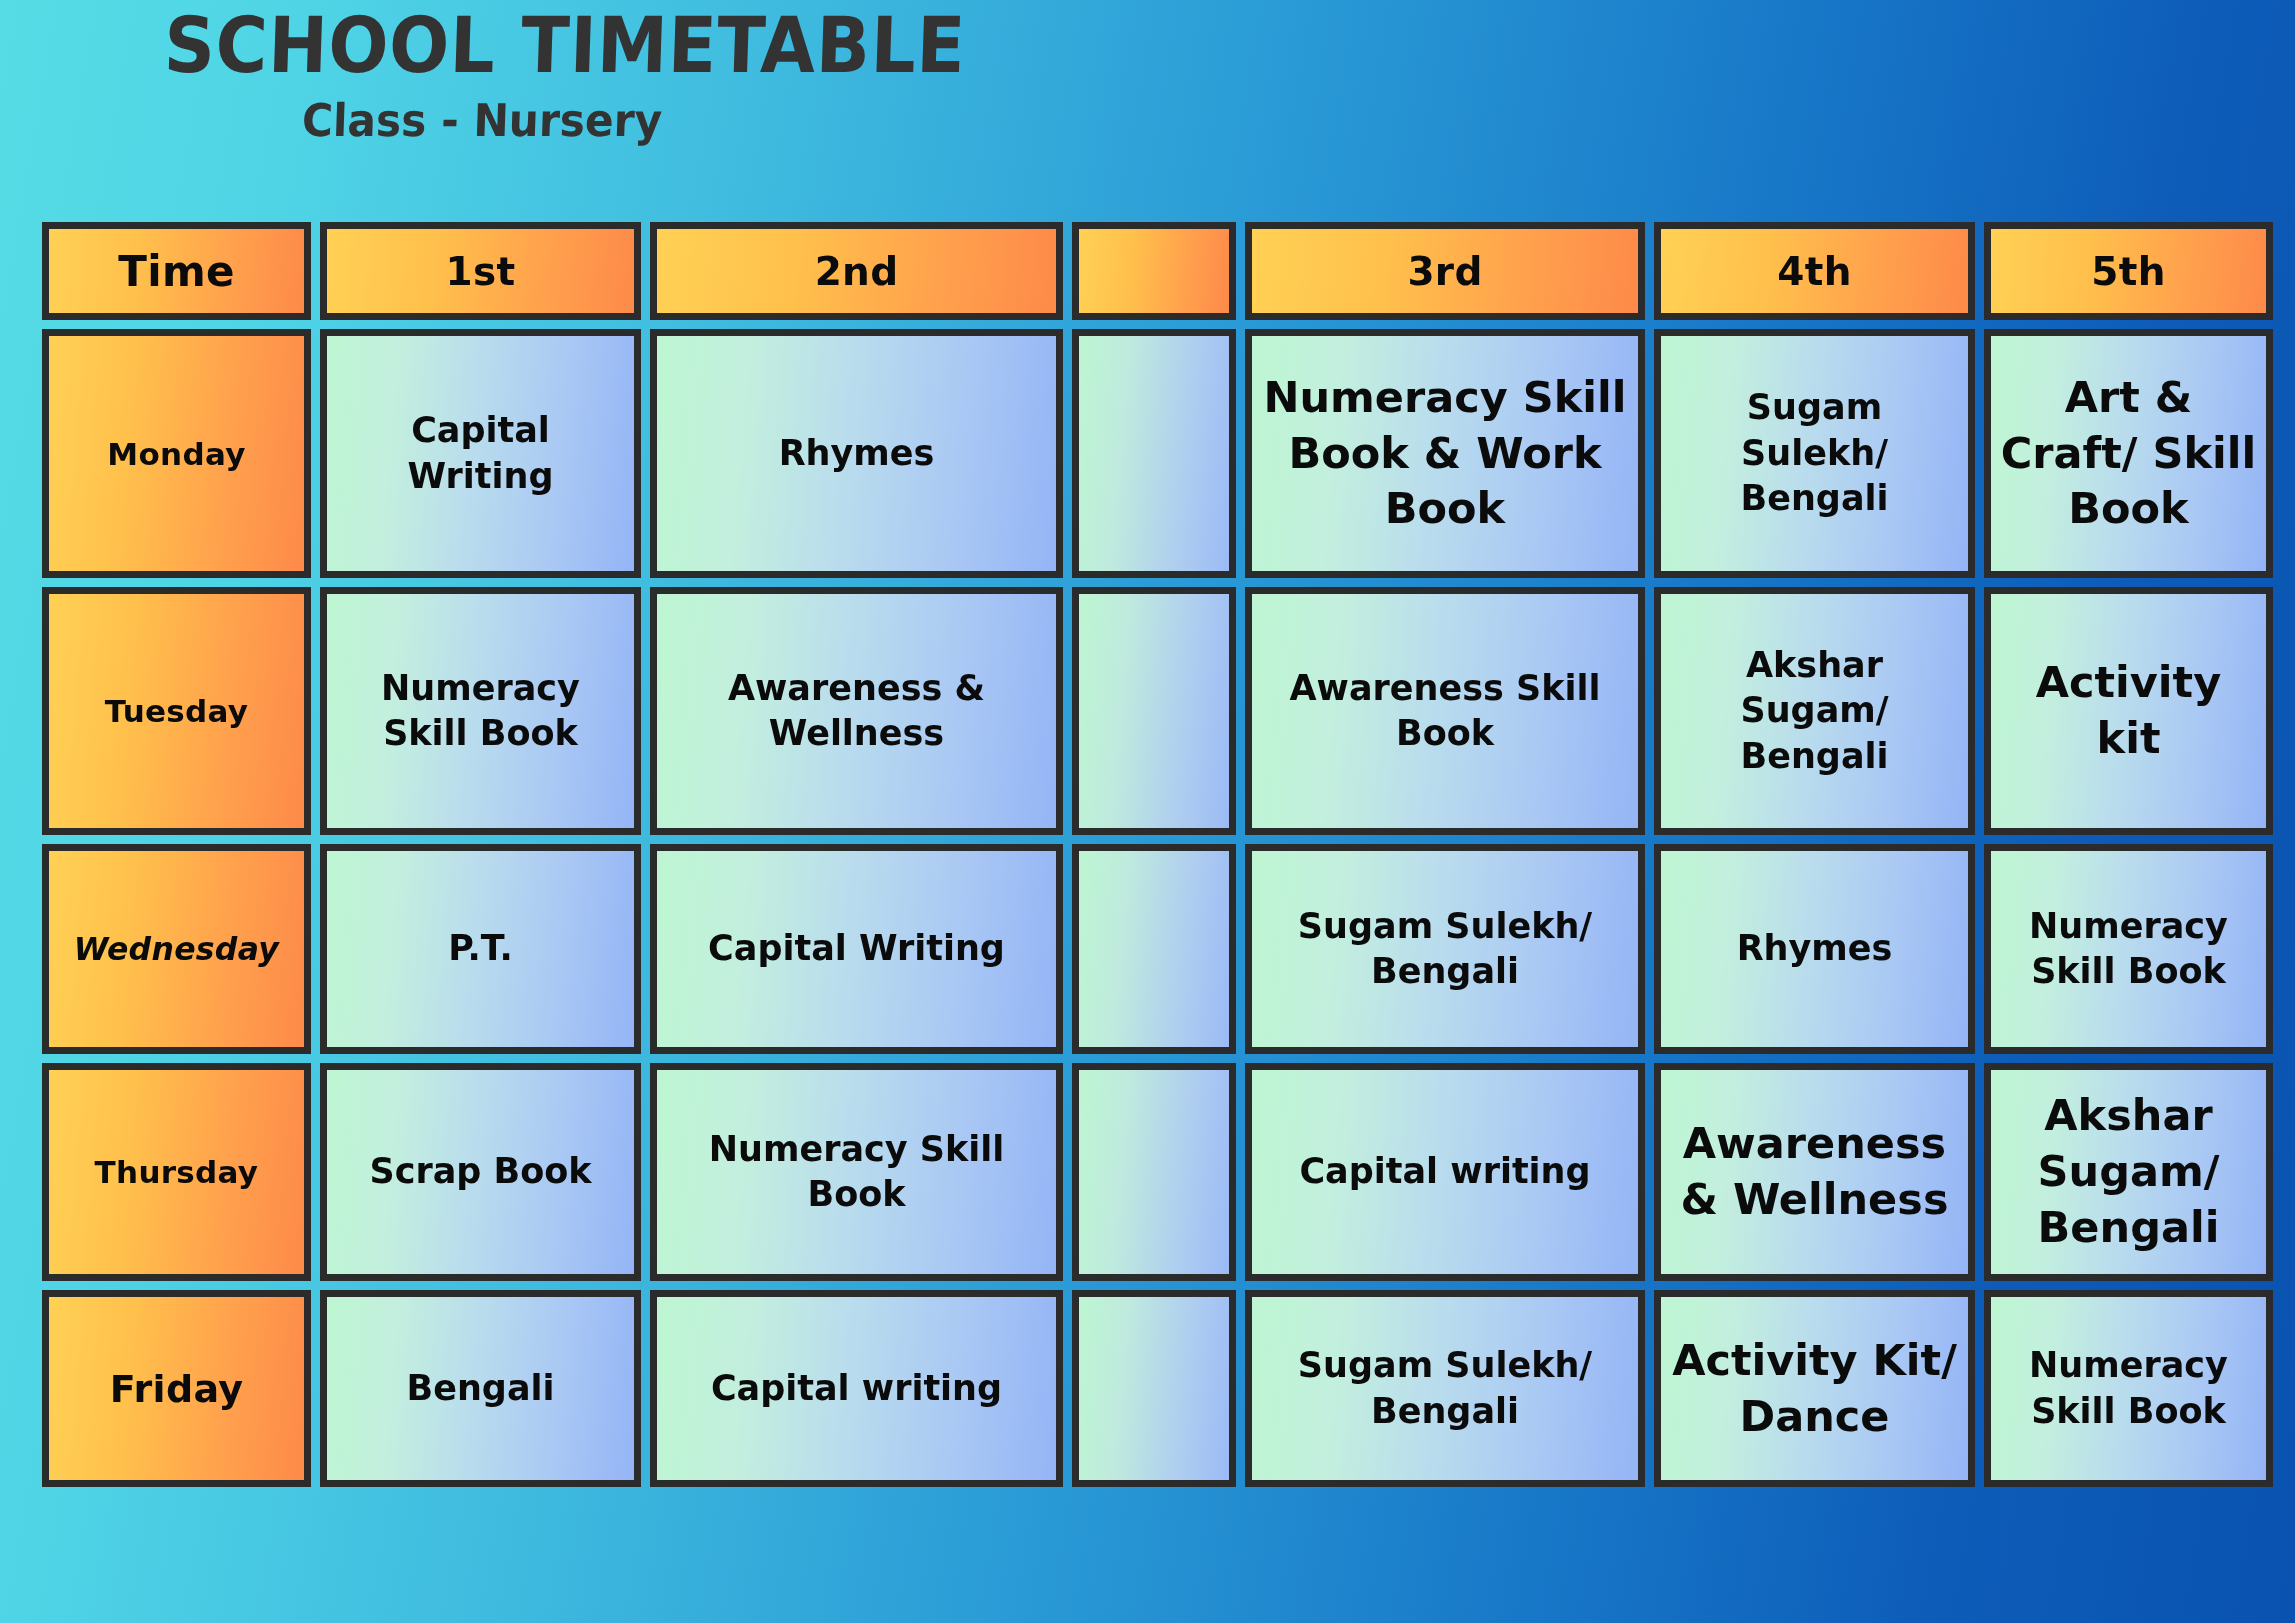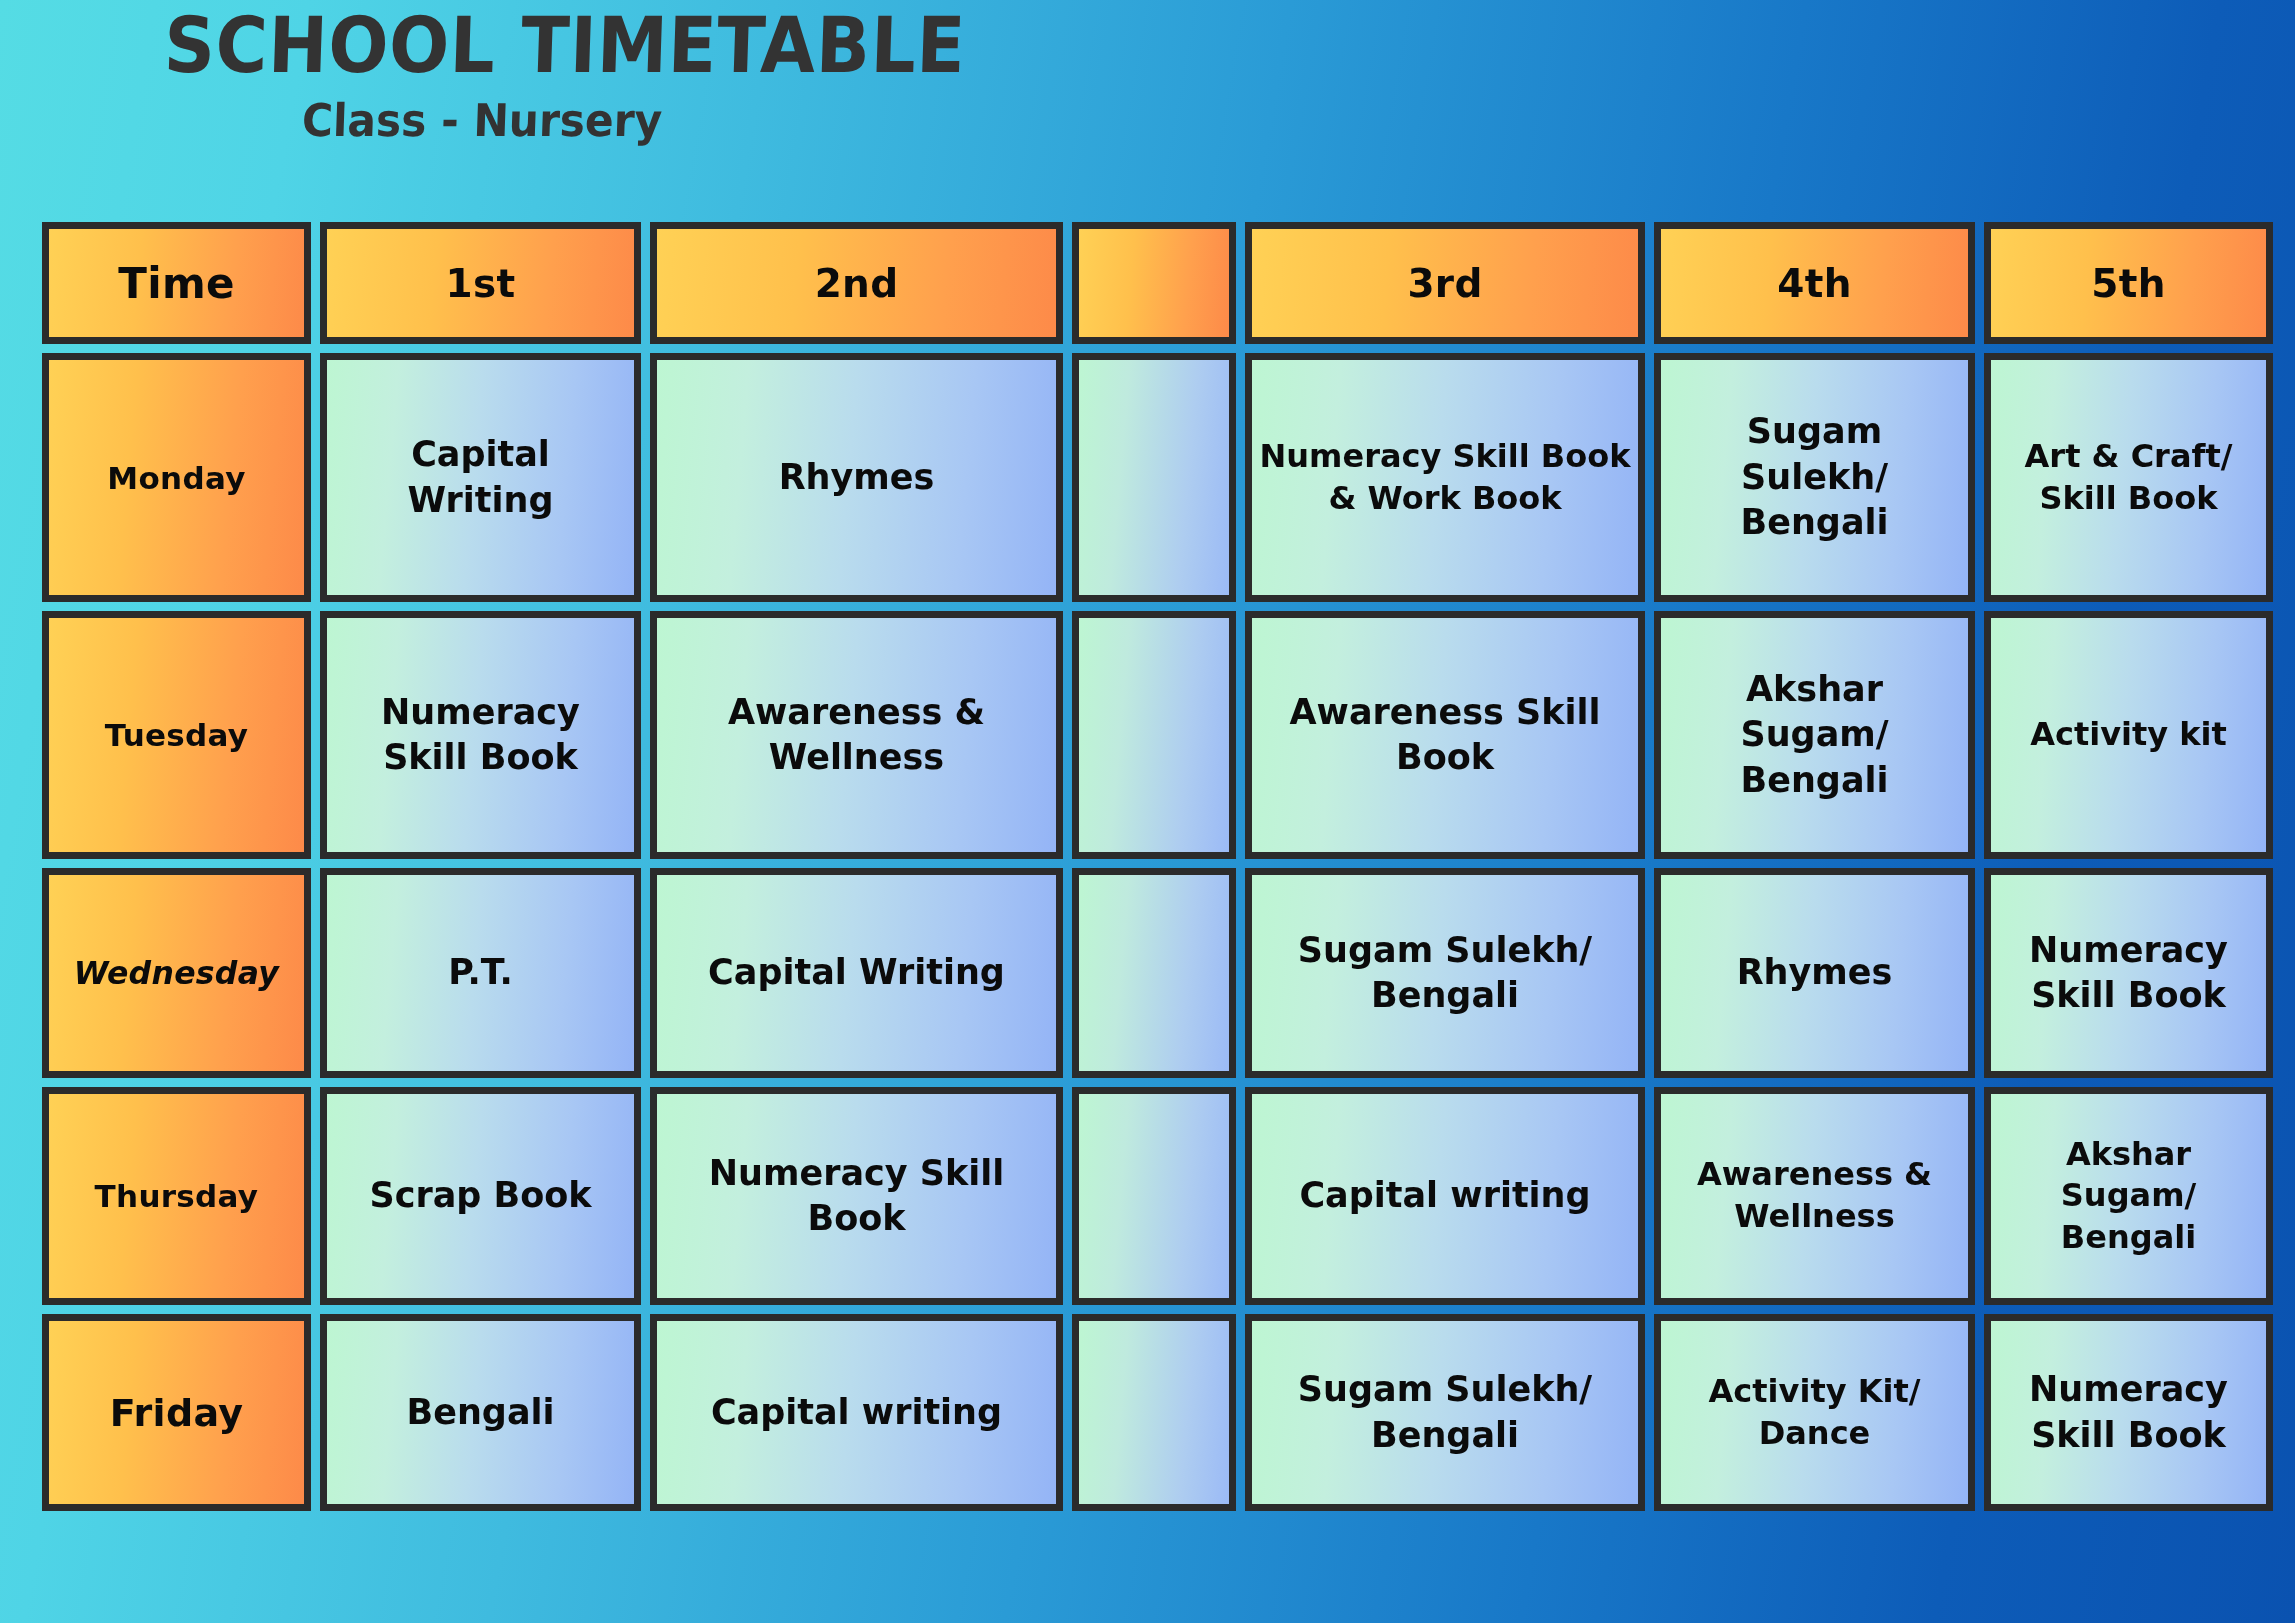--- a/index.html
+++ b/index.html
@@ -65,21 +65,21 @@
     vertical-align:middle;
     text-align:center;
     padding:3.9px 6.6px;
     color:#0b0b0b;
     font-weight:700;
     font-family:"DejaVu Sans", sans-serif;
   }
 
   
   tr.head-row th {
-    height:122px;
+    height:98px;
     background:linear-gradient(95deg,#ffd155 0%,#ffc04c 35%,#ffa04d 72%,#fd8a49 100%);
     font-size:39px;
     letter-spacing:0.3px;
   }
   tr.head-row th.h-time { font-size:42px; }
   tr.head-row th.h-blank { }
 
   
   td.day-cell {
     background:linear-gradient(95deg,#ffd155 0%,#ffc04c 32%,#ffa04d 70%,#fd8a49 100%);
@@ -99,21 +99,21 @@
     background:linear-gradient(95deg,#bdf6d2 0%,#bfeade 30%,#aecdf0 70%,#9bbaf6 100%);
   }
 
   
   tr.r-mon td { height:249px; }
   tr.r-tue td { height:248px; }
   tr.r-wed td { height:210px; }
   tr.r-thu td { height:218px; }
   tr.r-fri td { height:197px; }
 
-  td.sm { font-size:32px; }
+  td.sm { font-size:43px; }
 </style>
 </head>
 <body>
 
 <div id="title-block">
   <div id="page-title">SCHOOL TIMETABLE</div>
   <div id="class-subtitle">Class - Nursery</div>
 </div>
 
 <table id="timetable">

